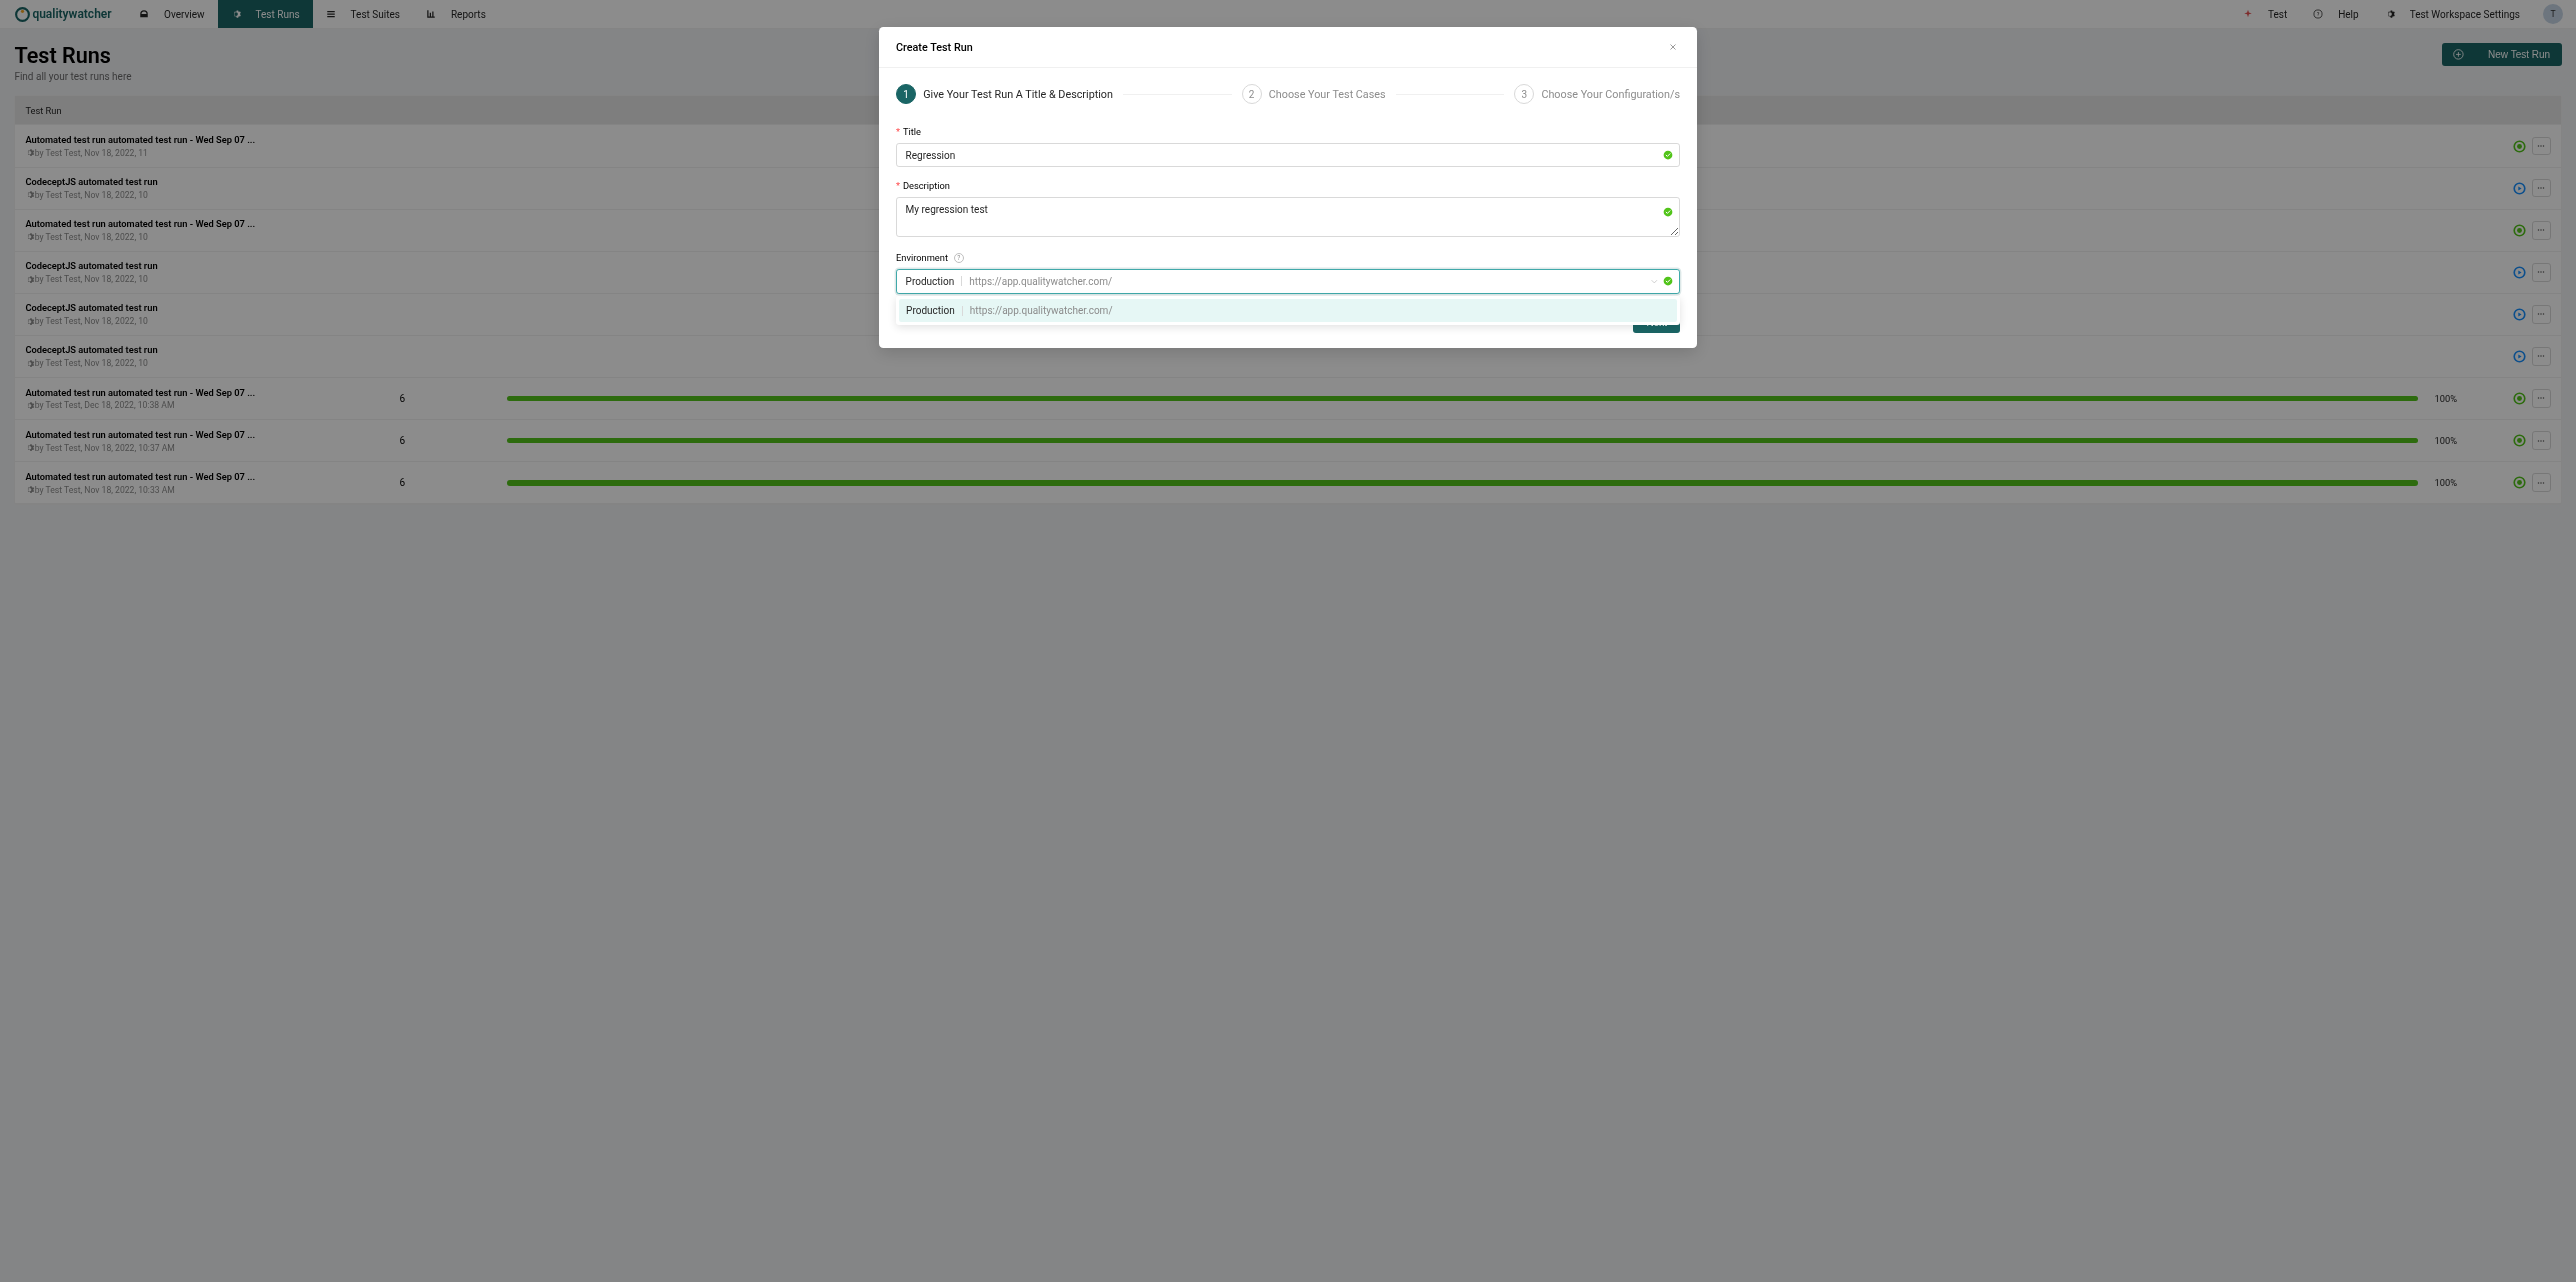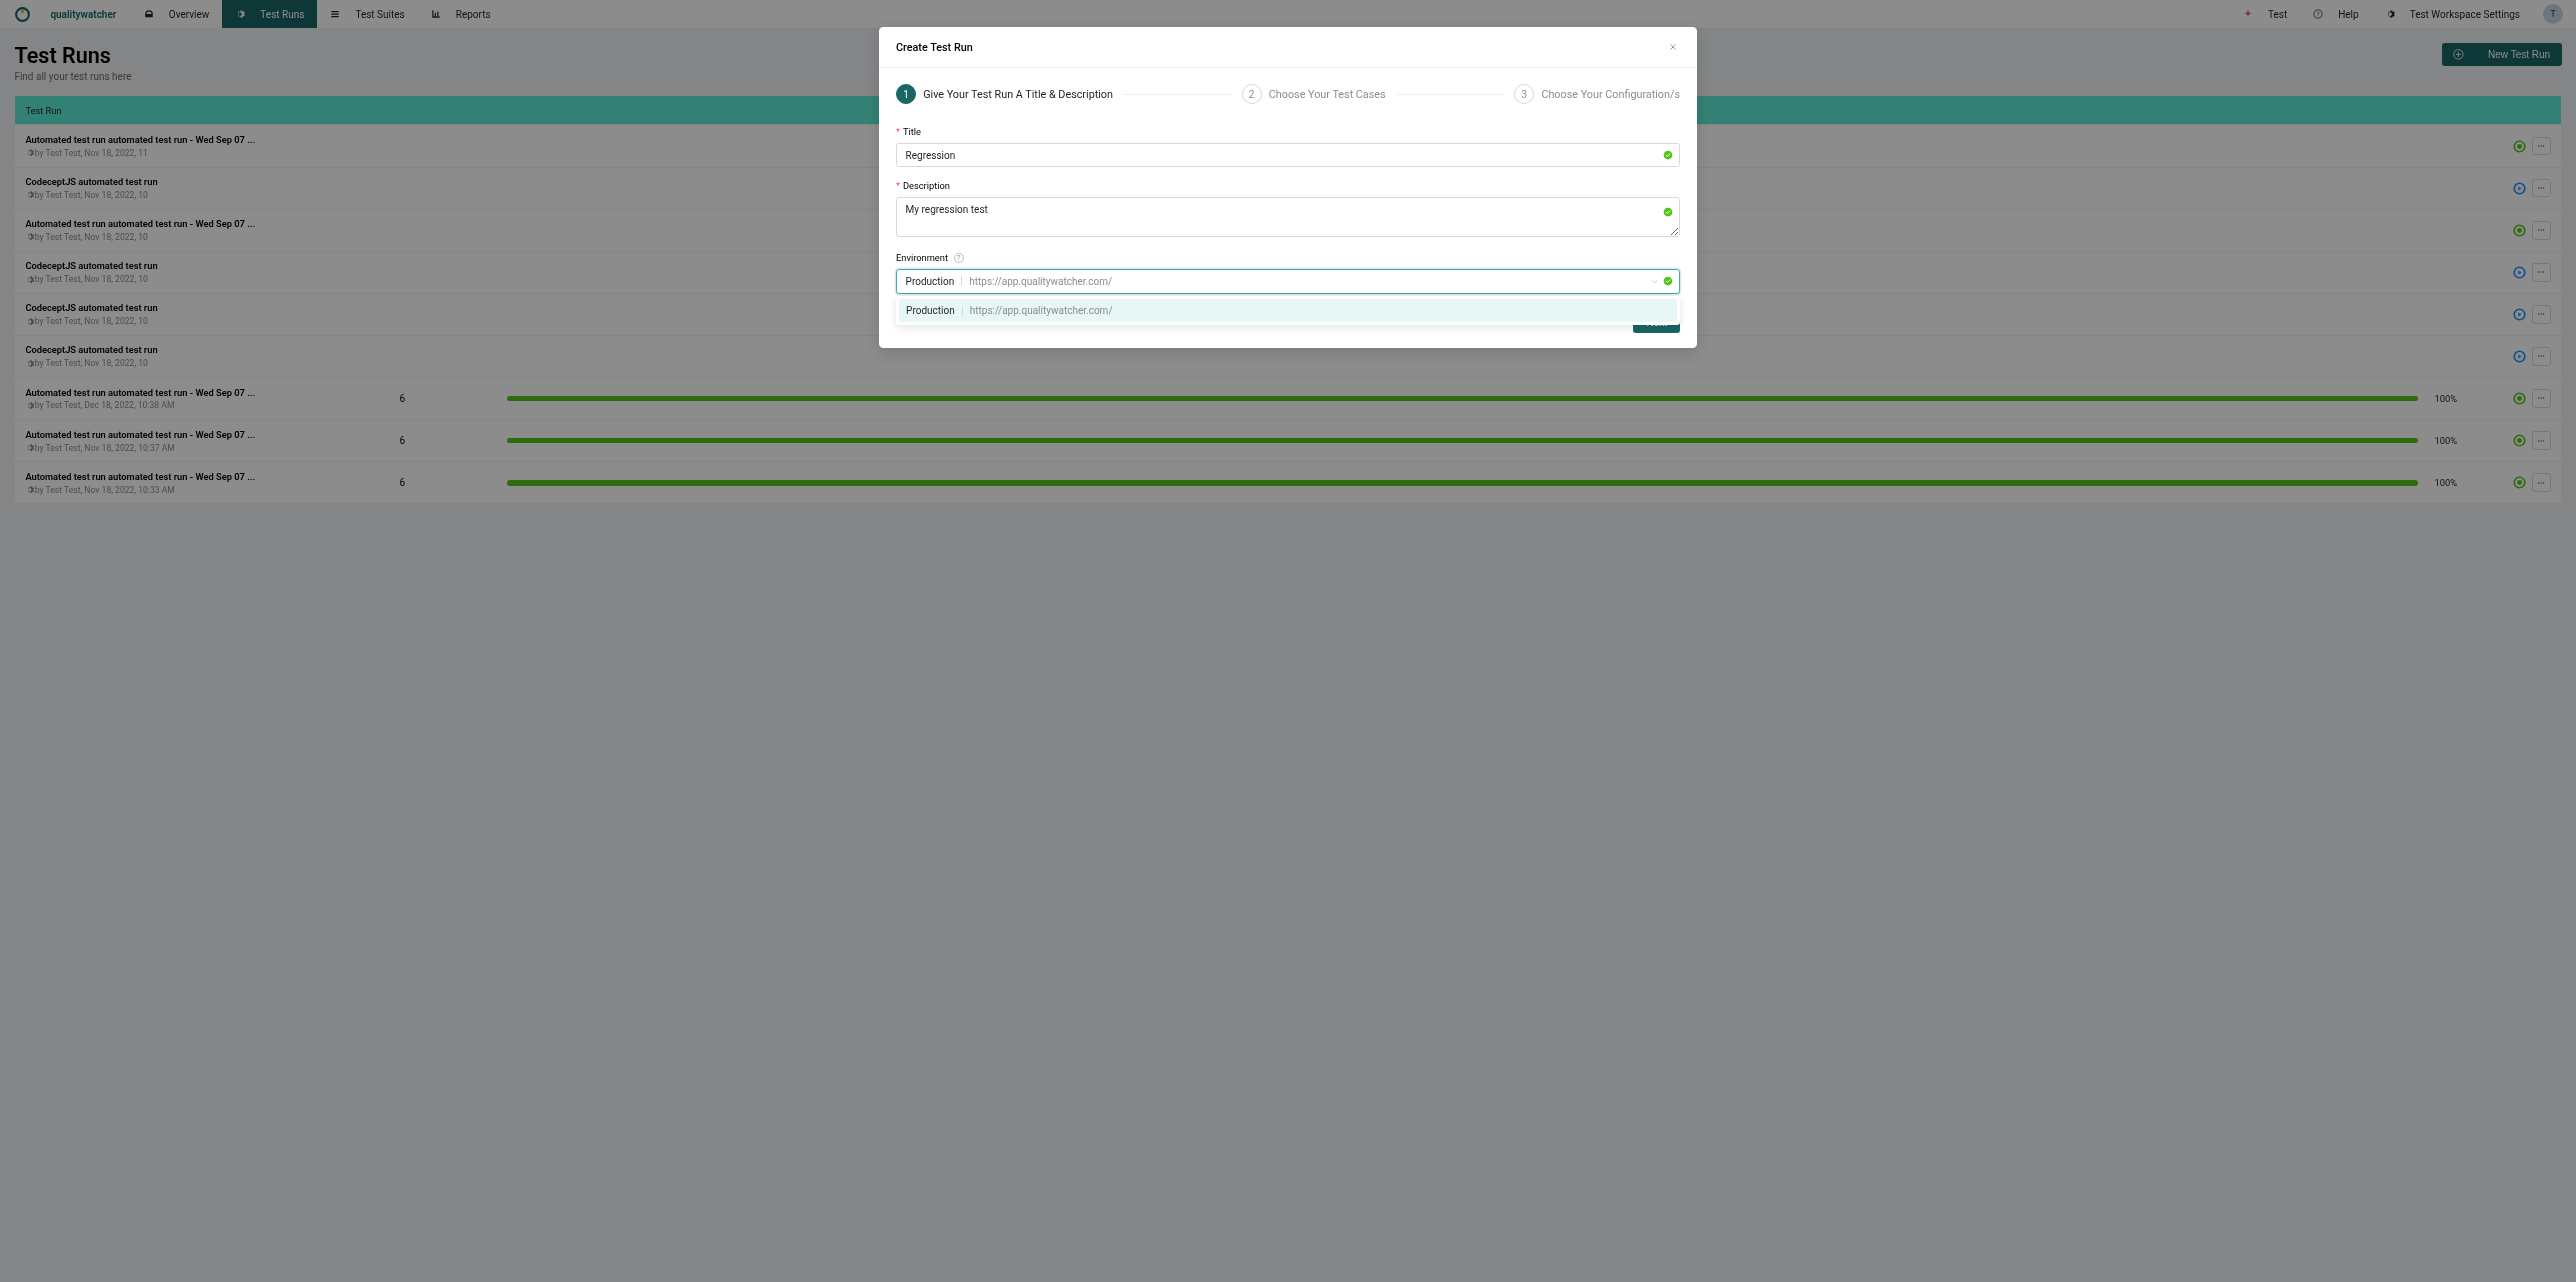--- a/index.html
+++ b/index.html
@@ -12,21 +12,21 @@
   .nav-item.active { background:#1a6565; color:#fff; }
   .nav-item .ic { width:10px; height:10px; display:inline-flex; }
   .nav-right { margin-left:auto; display:flex; align-items:center; height:100%; }
   .avatar { width:20px; height:20px; border-radius:50%; background:#c7d6e6; color:#333; display:flex; align-items:center; justify-content:center; font-size:8.6px; margin:0 13px 0 10px; }
   .page { padding:14.4px 14.4px 0 14.4px; position:relative; }
   .page-header { display:flex; align-items:flex-start; justify-content:space-between; margin-bottom:13px; }
   .page-title { font-size:21.6px; font-weight:600; margin-bottom:2.9px; }
   .page-sub { font-size:10px; color:#6b6b6b; }
   .new-btn { background:#1a6565; color:#fff; border:none; border-radius:2.9px; padding:5.8px 11.5px; font-size:10px; display:flex; align-items:center; gap:24px; cursor:pointer; }
   .table-wrap { background:#fff; border:0.7px solid #f0f0f0; border-radius:2.9px; }
-  .table-head { display:flex; padding:8.6px 10px; font-size:9.3px; color:#262626; background:#5eead4; border-bottom:0.7px solid #f0f0f0; }
+  .table-head { display:flex; padding:8.6px 10px; font-size:9.3px; color:#262626; background:#e5e5e5; border-bottom:0.7px solid #f0f0f0; }
   .col-run { flex:0 0 374px; }
   .col-cases { flex:0 0 108px; text-align:left; }
   .col-progress { flex:1; }
   .col-actions { flex:0 0 86px; }
   .table-row { display:flex; align-items:center; padding:8.6px 10px; border-bottom:0.7px solid #f0f0f0; }
   .run-name { font-size:9.3px; font-weight:600; margin-bottom:2.9px; white-space:nowrap; overflow:hidden; text-overflow:ellipsis; }
   .run-meta { font-size:8.6px; color:#8c8c8c; display:flex; align-items:center; gap:0; }
   .progress-bar { flex:1; position:relative; background:#f5f5f5; height:5.8px; border-radius:2.9px; margin-right:8.6px; }
   .progress-fill { position:absolute; left:0; top:0; bottom:0; background:#52c41a; border-radius:2.9px; }
   .progress-cell { display:flex; align-items:center; }
@@ -126,21 +126,21 @@
   </defs>
 </svg>
 
 <div class="app">
   <div class="topnav">
     <div class="logo">
       <svg width="17" height="17" viewBox="0 0 16 16">
           <circle cx="8" cy="8" r="6" fill="none" stroke="#1a6565" stroke-width="2"></circle>
           <circle cx="8" cy="5" r="1.5" fill="#f5a623"></circle>
         </svg>
-      <span style="margin-left:19px;font-size:10px;color:#1a6565;font-weight:600">qualitywatcher</span>
+      <span style="margin-left:1px;font-size:12px;color:#1a6565;font-weight:600">qualitywatcher</span>
     </div>
     <div class="nav-items">
       <div class="nav-item">
           <span class="ic">
             <svg viewBox="0 0 16 16" width="10" height="10">
               <use href="#dash"></use>
             </svg>
           </span>
           <span>Overview</span>
         </div>

